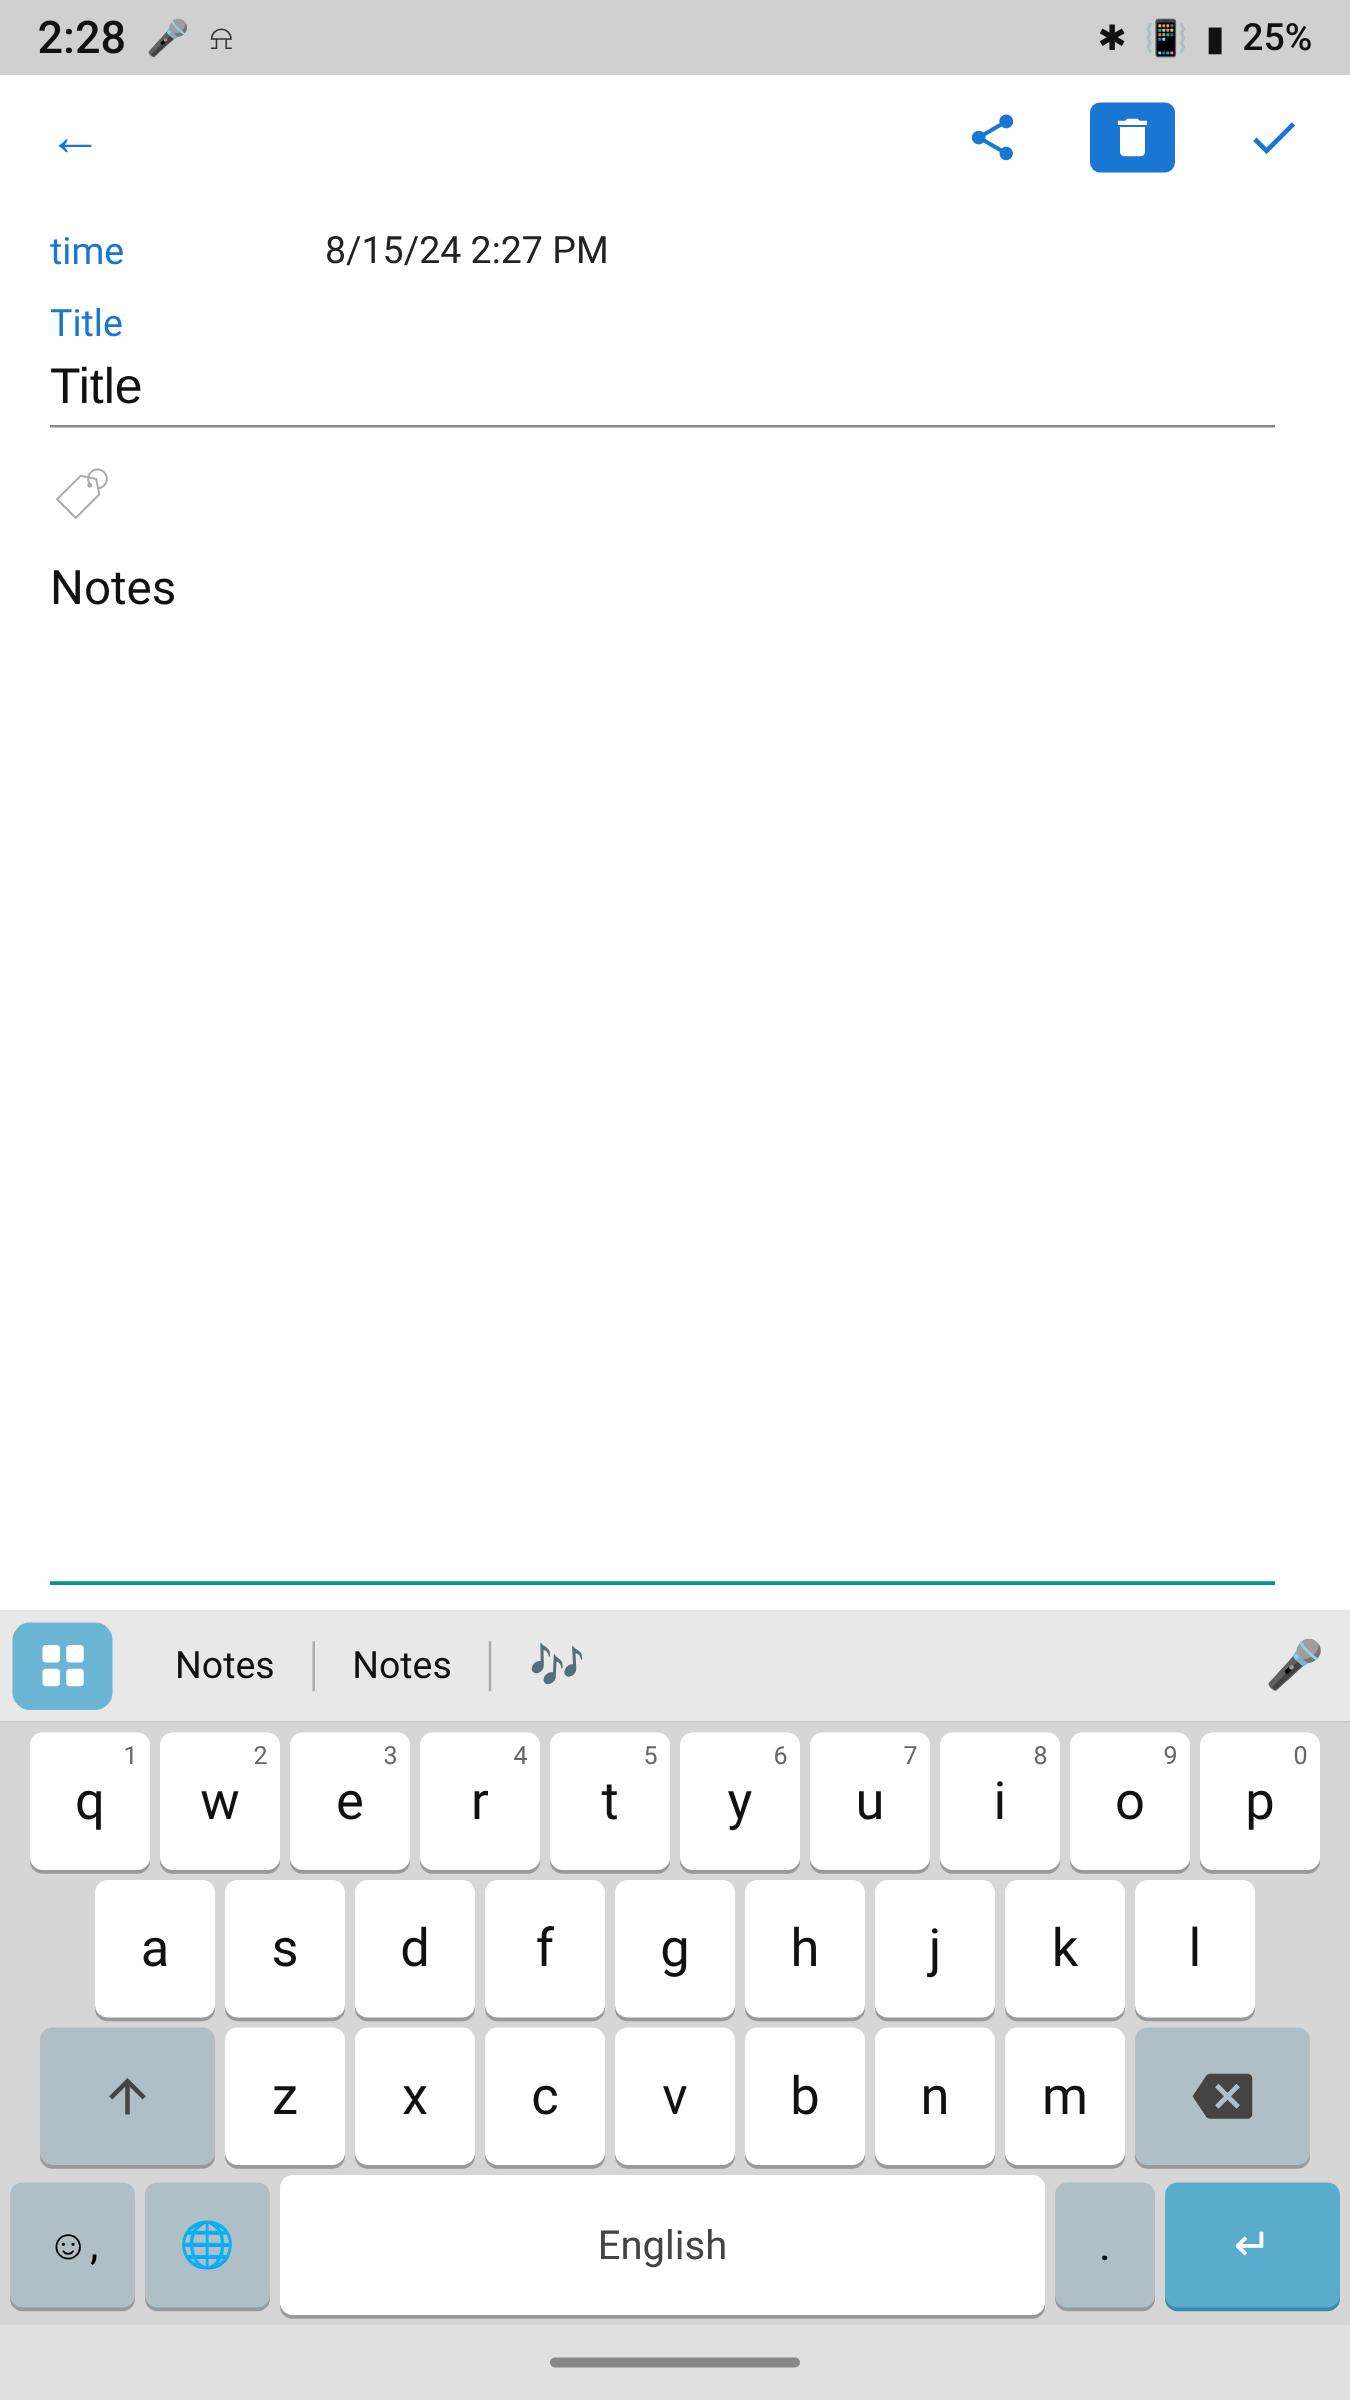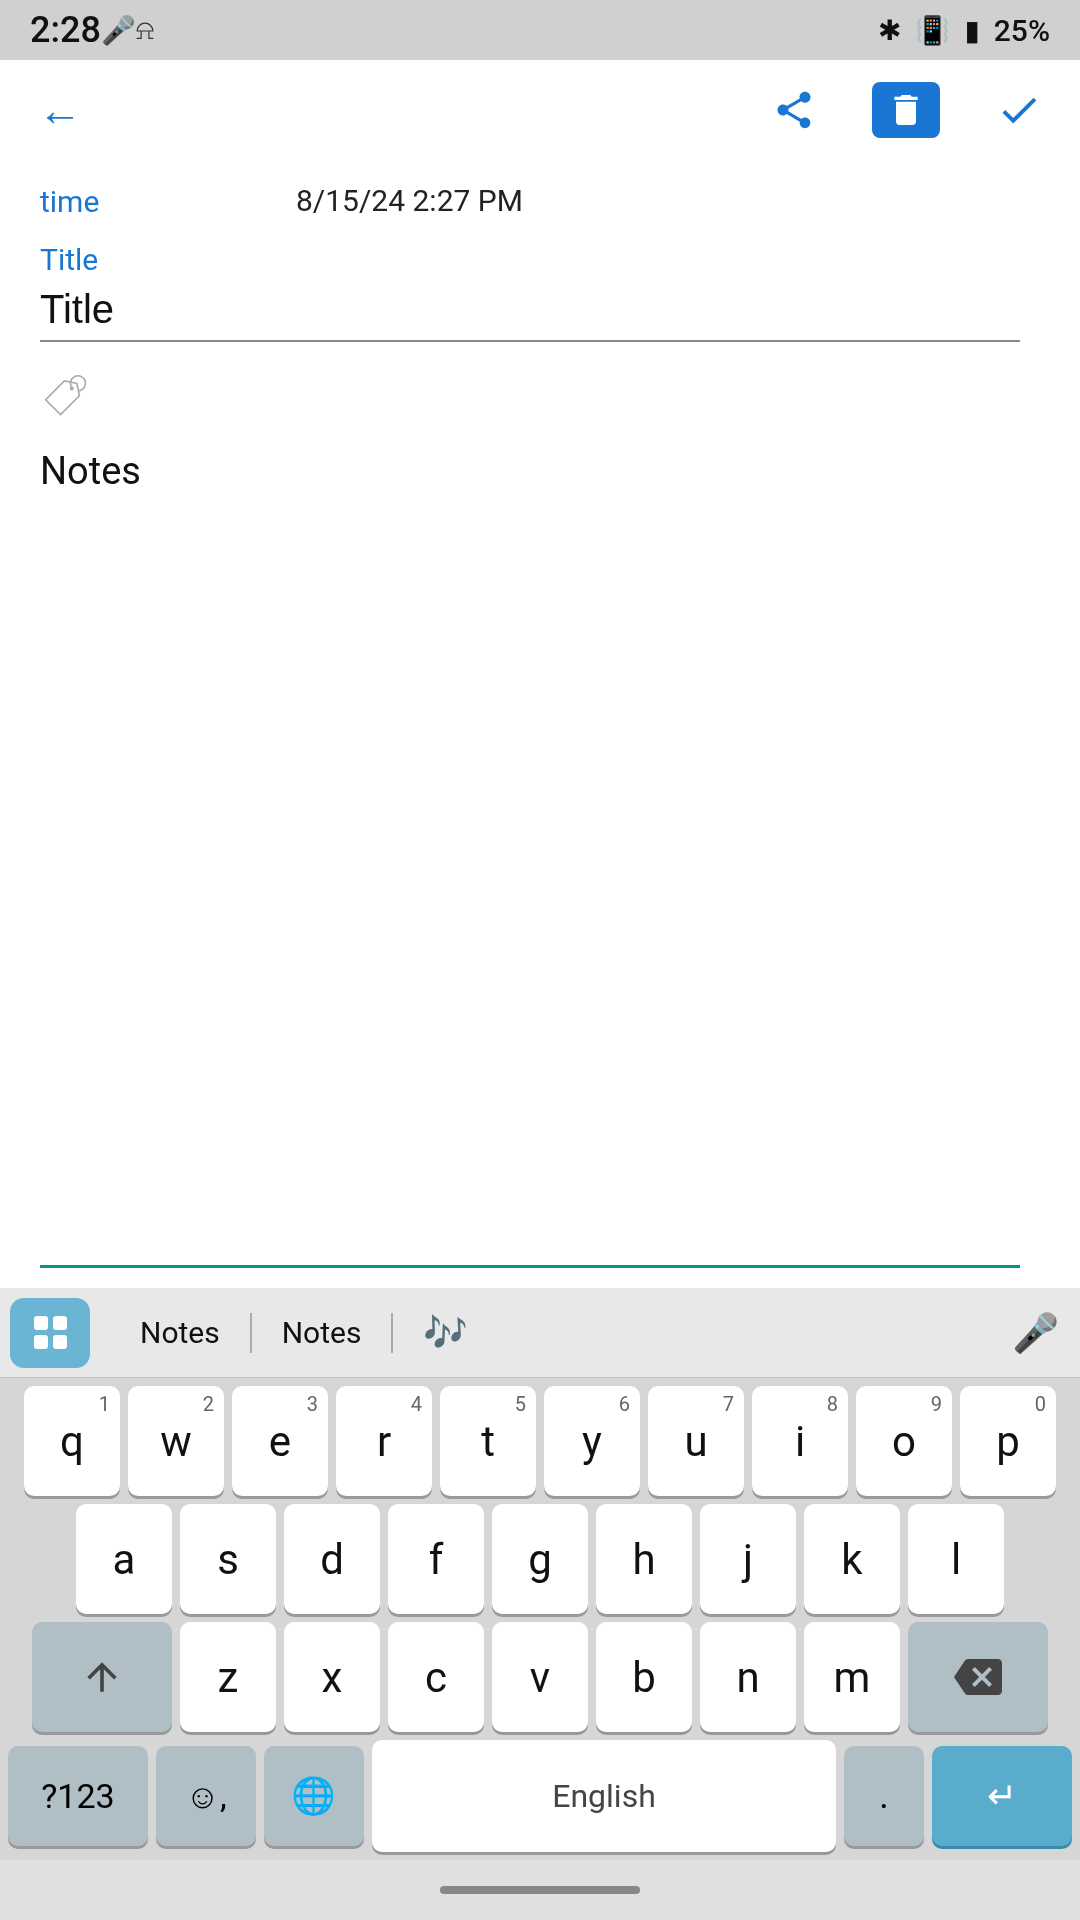--- a/index.html
+++ b/index.html
@@ -21,20 +21,21 @@
       height: 60px;
       display: flex;
       align-items: center;
       justify-content: space-between;
       padding: 0 30px;
       flex-shrink: 0;
     }
     .status-left {
       display: flex;
       align-items: center;
+      gap: 16px;
     }
     .status-time {
       font-size: 36px;
       font-weight: 500;
       color: #111;
     }
     .status-icon {
       font-size: 28px;
       color: #333;
     }
@@ -108,21 +109,20 @@
       font-size: 30px;
       color: #1976d2;
       width: 220px;
       flex-shrink: 0;
       padding-top: 4px;
     }
     .meta-value {
       font-size: 30px;
       color: #222;
       line-height: 1.4;
-      margin-left: 36px;
     }
 
     
     .title-label {
       font-size: 30px;
       color: #1976d2;
       margin-bottom: 10px;
     }
 
     
@@ -525,23 +525,20 @@
       <div class="key">m</div>
       <div class="key key-special key-wide key-backspace">
         <svg width="48" height="48" viewBox="0 0 24 24" fill="#444">
           <path d="M22 3H7c-.69 0-1.23.35-1.59.88L0 12l5.41 8.11c.36.53.9.89 1.59.89h15c1.1 0 2-.9 2-2V5c0-1.1-.9-2-2-2zm-3 12.59L17.59 17 14 13.41 10.41 17 9 15.59 12.59 12 9 8.41 10.41 7 14 10.59 17.59 7 19 8.41 15.41 12 19 15.59z"></path>
         </svg>
       </div>
     </div>
   </div>
 
   <div class="bottom-row">
-    <div class="key-num-sym">
-      <span>?123</span>
-    </div>
     <div class="key-emoji">
       <span>☺,</span>
     </div>
     <div class="key-globe">
       <span>🌐</span>
     </div>
     <div class="key-space">
       <span>English</span>
     </div>
     <div class="key-period">

